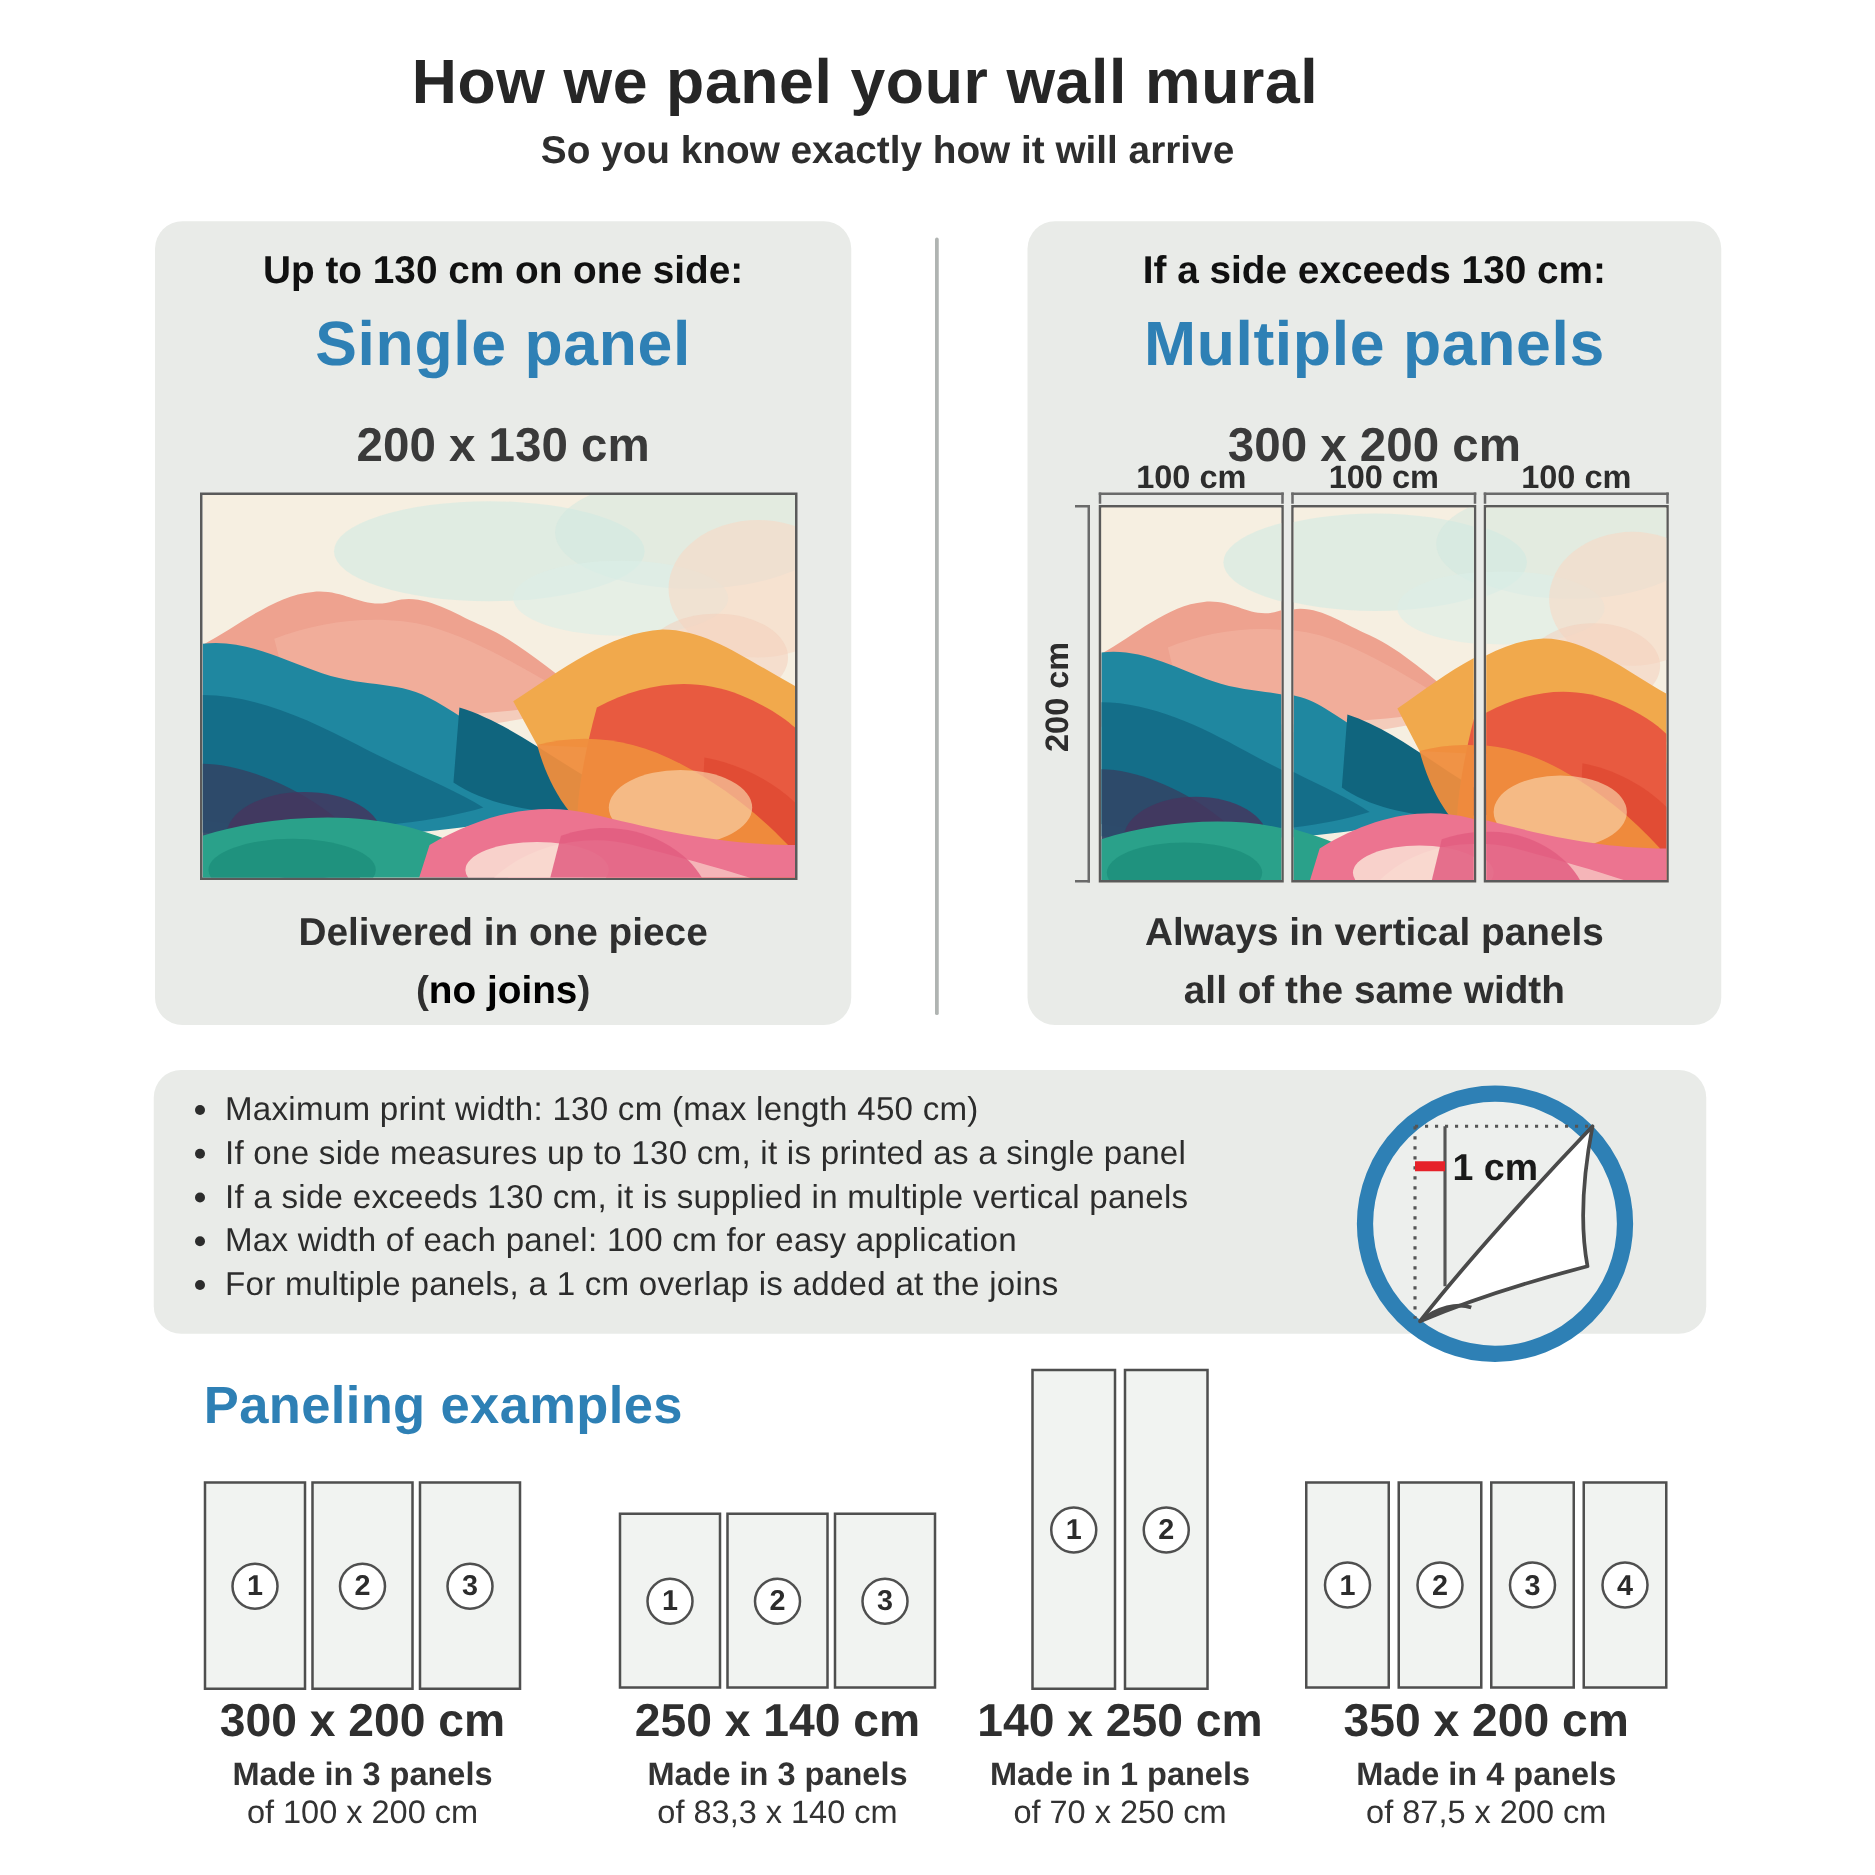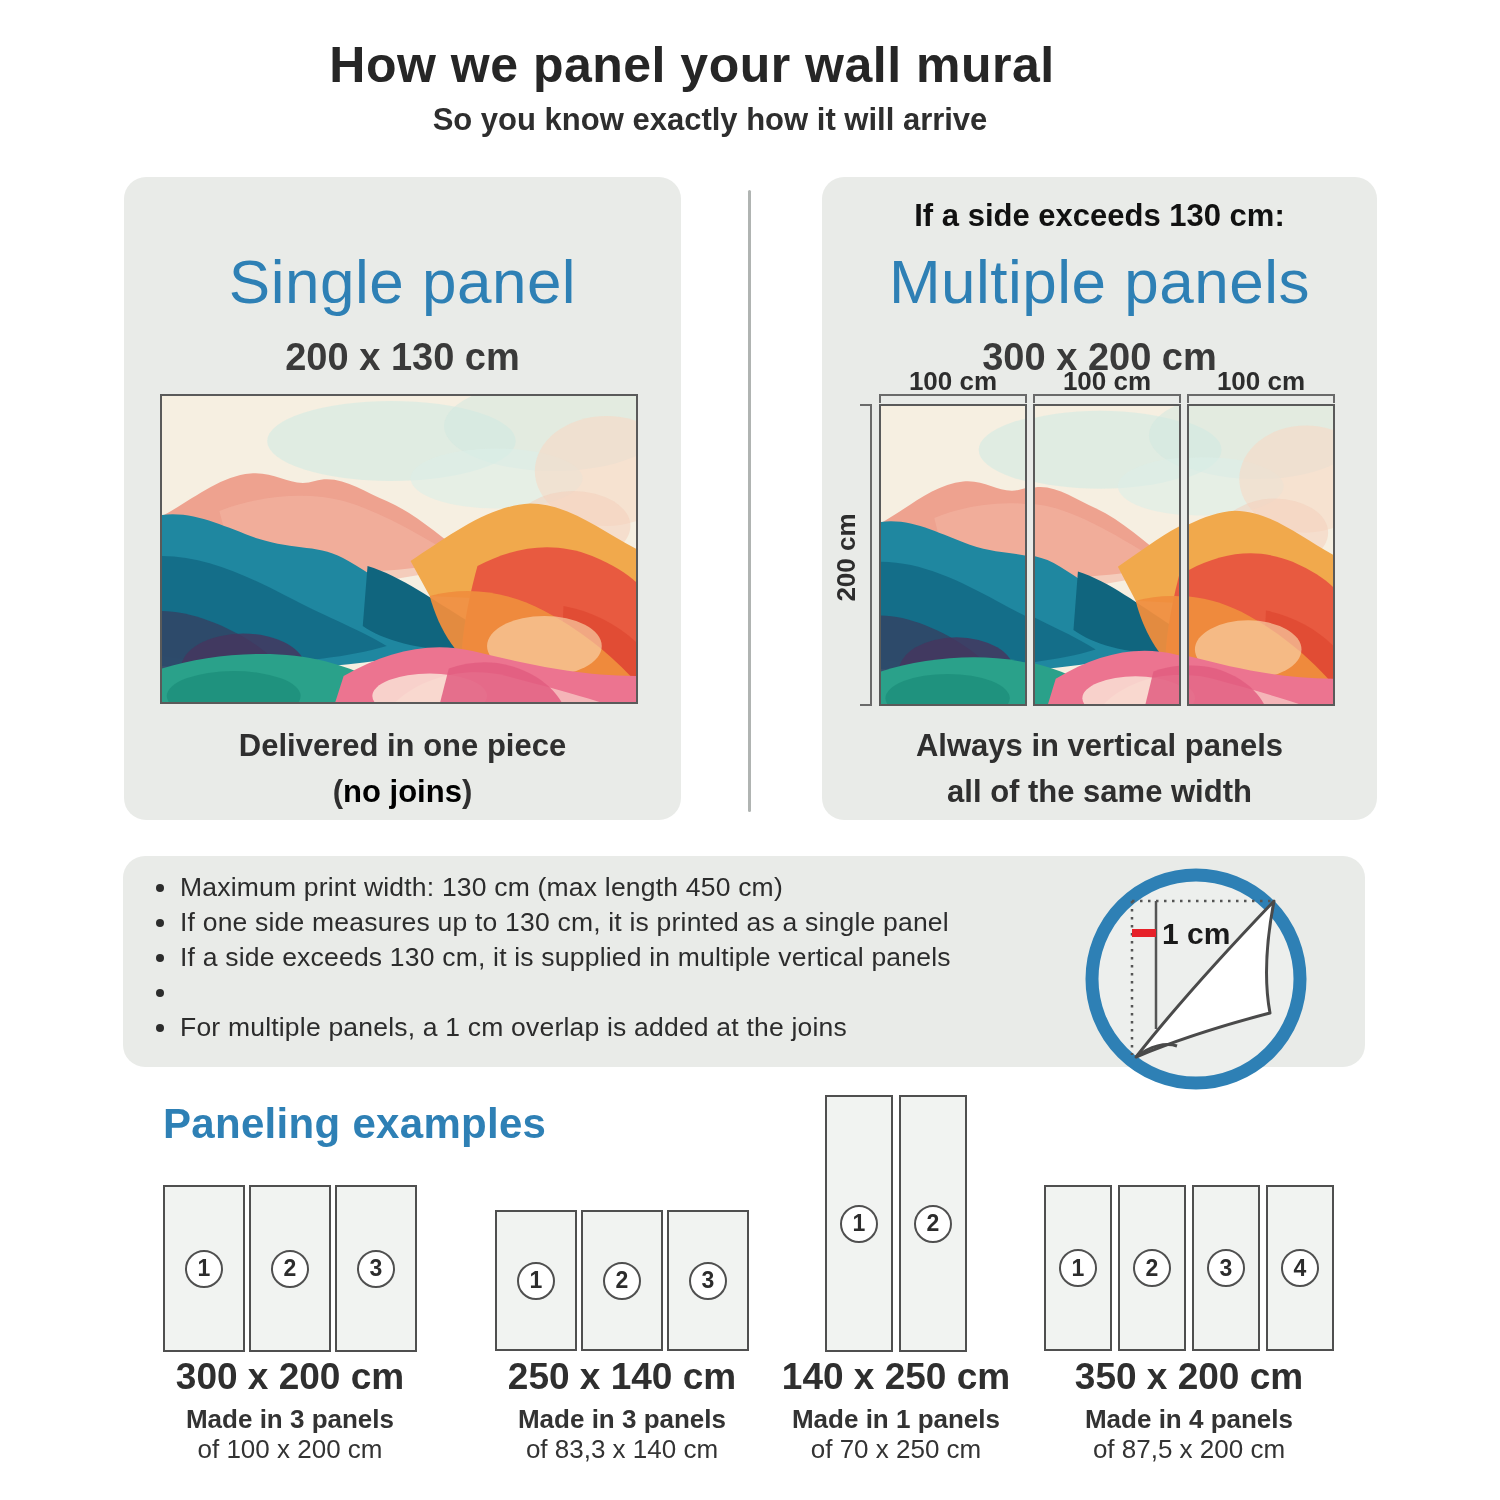--- a/index.html
+++ b/index.html
@@ -14,21 +14,21 @@
   .main-title { top:36px; font-size:50px; font-weight:800; letter-spacing:.5px; color:#262626; }
   .main-subtitle { top:102px; font-size:31px; font-weight:600; color:#2e2e2e;padding-left:36px; }
 
   
   .card { background:#e9ebe8; border-radius:22px; top:177px; height:643px; }
   .card-left { left:124px; width:557px; }
   .card-right { left:822px; width:555px; }
   .divider { left:748px; top:190px; width:3px; height:622px; background:#b0b4b2; border-radius:2px; }
 
   .card-condition { top:198px; font-size:31px; font-weight:700; color:#111; }
-  .card-name { top:246px; font-size:62px; font-weight:400; letter-spacing:.5px; color:#2e80b5; }
+  .card-name { top:246px; font-size:50px; font-weight:700; letter-spacing:.5px; color:#2e80b5; }
   .card-dims { top:336px; font-size:38px; font-weight:700; color:#3a3a3a; }
   .span-left  { left:124px; width:557px; text-align:center; position:absolute; }
   .span-right { left:822px; width:555px; text-align:center; position:absolute; }
 
   .mural-frame { left:160px; top:394px; width:478px; height:310px; border:2px solid #5a5a5a; box-sizing:border-box; overflow:hidden; }
   .mural-frame svg { display:block; }
 
   .slice { position:absolute; top:404px; width:148px; height:302px; border:2px solid #5a5a5a; box-sizing:border-box; overflow:hidden; background:#f6efe1; }
   .slice svg { display:block; }
 
@@ -102,20 +102,21 @@
     </defs>
   </svg>
 
   <div class="abs center main-title">How we panel your wall mural</div>
   <div class="abs center main-subtitle">So you know exactly how it will arrive</div>
 
   <div class="abs card card-left"></div>
   <div class="abs card card-right"></div>
   <div class="abs divider"></div>
 
+  <div class="span-left card-condition">Up to 130 cm on one side:</div>
   <div class="span-left card-name">Single panel</div>
   <div class="span-left card-dims">200 x 130 cm</div>
 
   <div class="abs mural-frame">
     <svg width="478" height="310" viewBox="0 0 1000 620" preserveAspectRatio="none">
         <use href="#muralArt"></use>
       </svg>
   </div>
 
   <div class="span-left card-footer">
@@ -166,20 +167,21 @@
     <li>
         <span class="dot"></span>
         <span>If one side measures up to 130 cm, it is printed as a single panel</span>
       </li>
     <li>
         <span class="dot"></span>
         <span>If a side exceeds 130 cm, it is supplied in multiple vertical panels</span>
       </li>
     <li>
         <span class="dot"></span>
+        <span>Max width of each panel: 100 cm for easy application</span>
       </li>
     <li>
         <span class="dot"></span>
         <span>For multiple panels, a 1 cm overlap is added at the joins</span>
       </li>
   </ul>
 
   <svg class="abs overlap-icon" width="240" height="240" viewBox="0 0 240 240">
     <circle cx="120" cy="120" r="104" fill="#edefed" stroke="#2e80b5" stroke-width="13"></circle>
     <path d="M56 42 H198" stroke="#555" stroke-width="2.5" stroke-dasharray="2.5 5.5" fill="none"></path>

